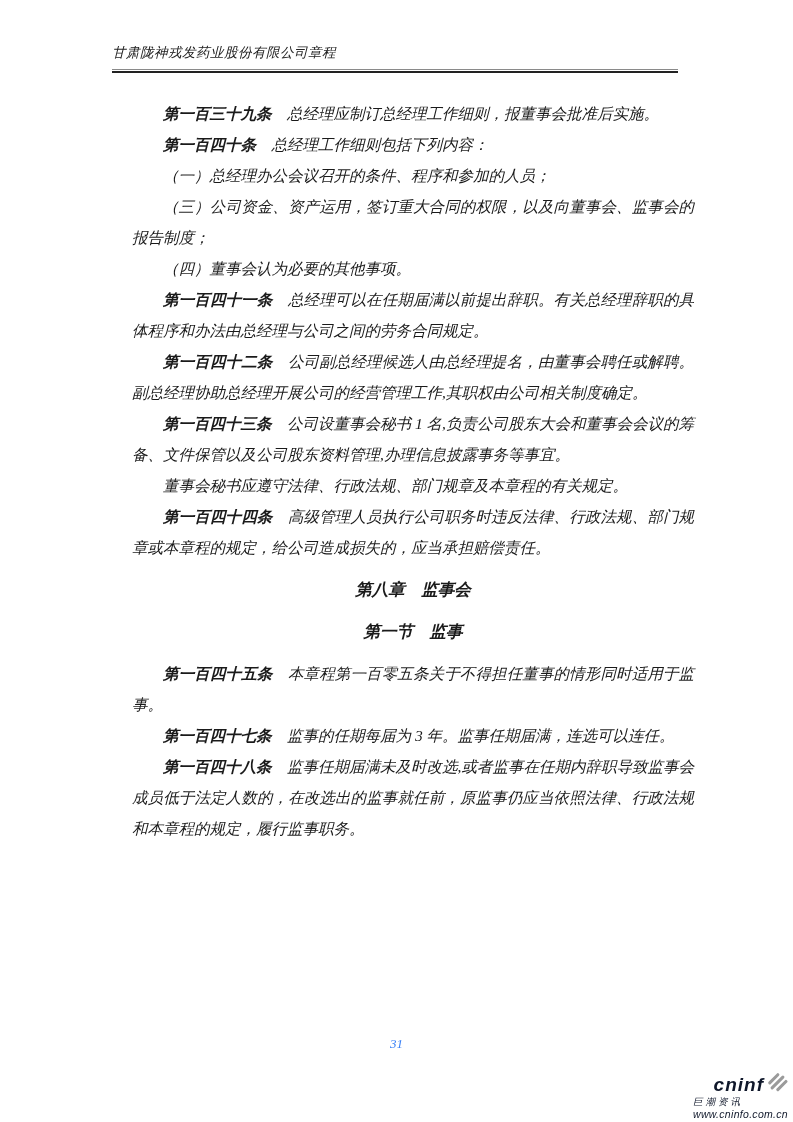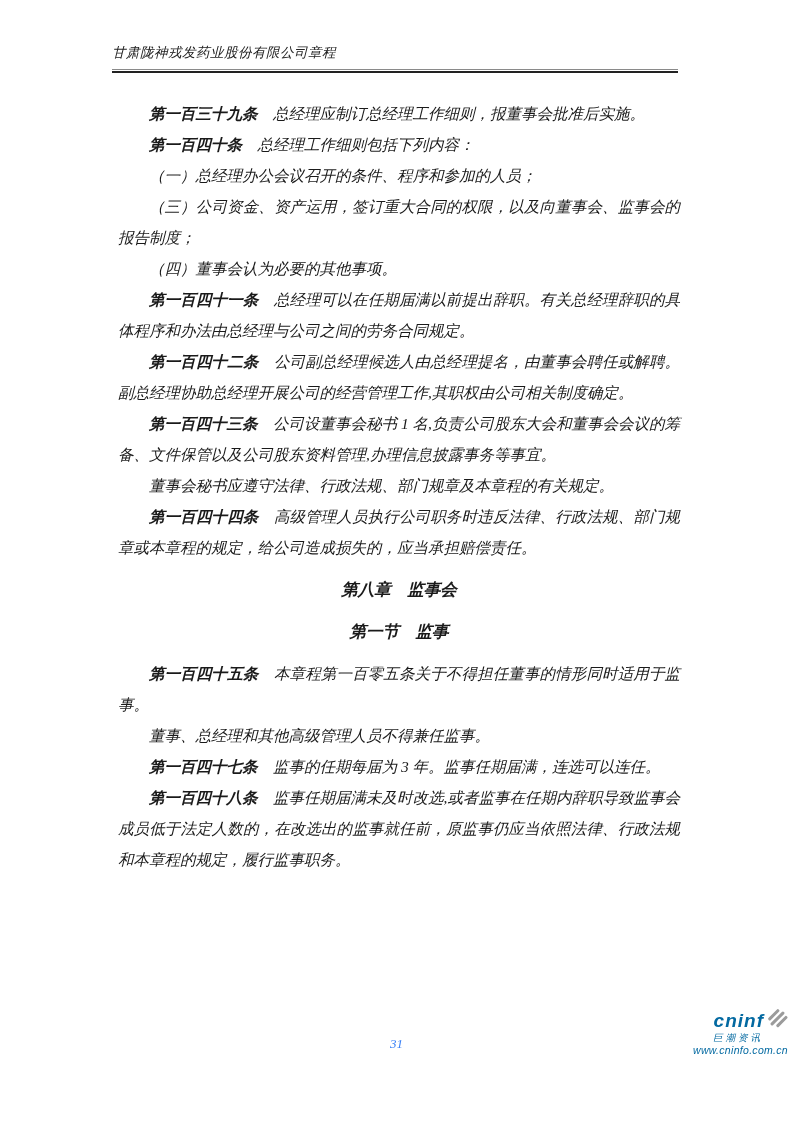--- a/index.html
+++ b/index.html
@@ -28,21 +28,21 @@
     letter-spacing: 0.5px;
     padding-bottom: 7px;
   }
   .rule-thin  { height: 1px; background: #8a8a8a; }
   .rule-gap   { height: 1px; background: #ffffff; }
   .rule-thick { height: 2px; background: #222222; }
 
   
   .body {
     position: absolute;
-    left: 118px;
+    left: 132px;
     top: 98px;
     width: 562px;
     font-size: 15.5px;
     line-height: 31px;
     text-align: justify;
   }
   .para { margin: 0; text-indent: 2em; }
   .lead { font-weight: bold; margin-right: 1em; }
   .chapter, .section {
     margin: 11px 0;
@@ -58,24 +58,24 @@
     left: 0;
     top: 1036px;
     width: 100%;
     text-align: center;
     font-size: 13px;
     color: #3b82f6;
   }
   .logo {
     position: absolute;
     right: 5px;
-    top: 1008px;
-    color: #0369a1;
+    top: 1072px;
+    color: #0f172a;
     font-family: "Liberation Sans", "DejaVu Sans", sans-serif;
-    text-align: right;
+    text-align: left;
     line-height: 1;
   }
   .logo-row {
     display: flex;
     align-items: center;
     justify-content: flex-end;
   }
   .logo-brand {
     font-size: 19px;
     font-weight: bold;
@@ -110,21 +110,20 @@
     <p class="para">（三）公司资金、资产运用，签订重大合同的权限，以及向董事会、监事会的报告制度；</p>
     <p class="para">（四）董事会认为必要的其他事项。</p>
     <p class="para"><span class="lead">第一百四十一条</span><span>总经理可以在任期届满以前提出辞职。有关总经理辞职的具体程序和办法由总经理与公司之间的劳务合同规定。</span></p>
     <p class="para"><span class="lead">第一百四十二条</span><span>公司副总经理候选人由总经理提名，由董事会聘任或解聘。副总经理协助总经理开展公司的经营管理工作,其职权由公司相关制度确定。</span></p>
     <p class="para"><span class="lead">第一百四十三条</span><span>公司设董事会秘书 1 名,负责公司股东大会和董事会会议的筹备、文件保管以及公司股东资料管理,办理信息披露事务等事宜。</span></p>
     <p class="para">董事会秘书应遵守法律、行政法规、部门规章及本章程的有关规定。</p>
     <p class="para"><span class="lead">第一百四十四条</span><span>高级管理人员执行公司职务时违反法律、行政法规、部门规章或本章程的规定，给公司造成损失的，应当承担赔偿责任。</span></p>
     <p class="chapter">第八章　监事会</p>
     <p class="section">第一节　监事</p>
     <p class="para"><span class="lead">第一百四十五条</span><span>本章程第一百零五条关于不得担任董事的情形同时适用于监事。</span></p>
-    <p class="para">董事、总经理和其他高级管理人员不得兼任监事。</p>
     <p class="para"><span class="lead">第一百四十七条</span><span>监事的任期每届为 3 年。监事任期届满，连选可以连任。</span></p>
     <p class="para"><span class="lead">第一百四十八条</span><span>监事任期届满未及时改选,或者监事在任期内辞职导致监事会成员低于法定人数的，在改选出的监事就任前，原监事仍应当依照法律、行政法规和本章程的规定，履行监事职务。</span></p>
   </div>
 
   <div class="page-number">31</div>
 
   <div class="logo">
     <div class="logo-row">
       <span class="logo-brand">cninf</span>
       <span class="logo-swirl">

